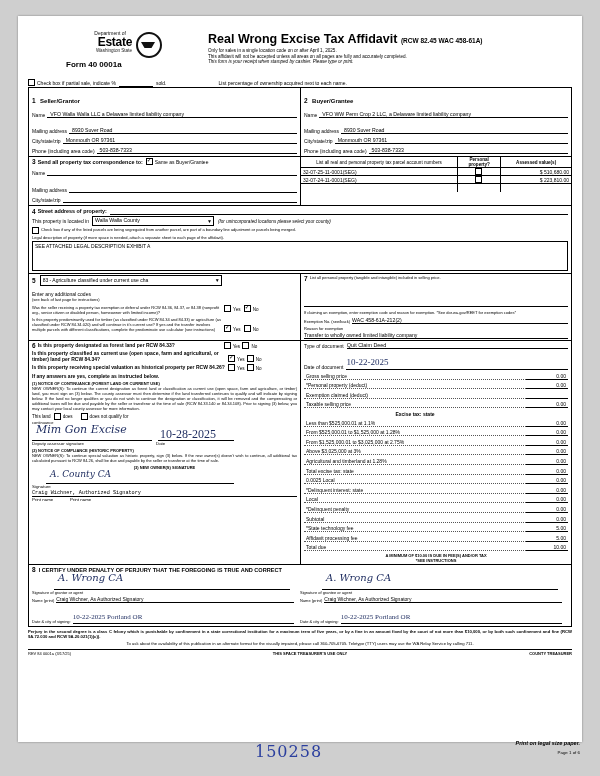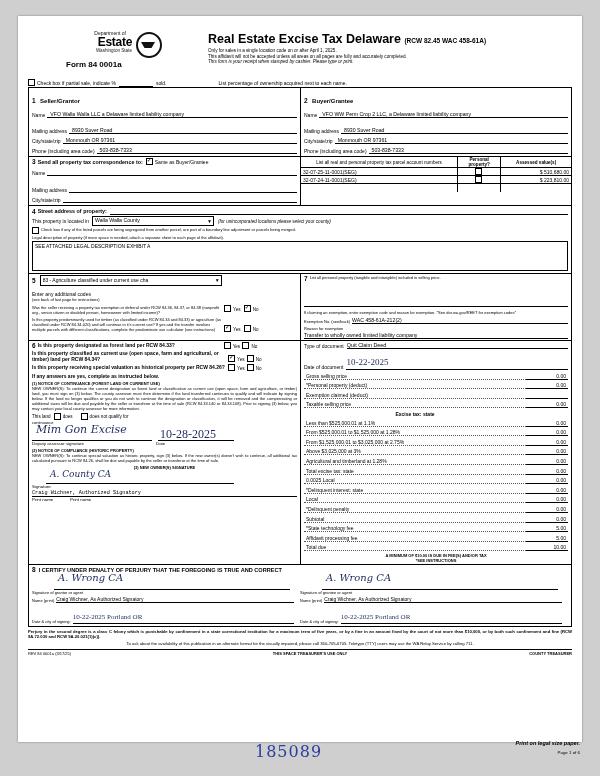--- a/index.html
+++ b/index.html
@@ -57,23 +57,23 @@
 
 <div class="page">
   <div class="sheet">
     <div class="inner">
 
       <div class="hdr">
         <div class="logo-wa">Department of</div>
         <div class="logo-rev">Estate</div>
         <div class="logo-sub">Washington State</div>
         <div class="logo-mark"></div>
-        <div class="formno">Form 84 0001a</div>
+        <div class="formno">Form 40 0001a</div>
         <div class="title">
-          <span>Real Estate Excise Tax Delaware</span>
+          <span>Real Wrong Excise Tax Affidavit</span>
           <span class="rcw">(RCW 82.45 WAC 458-61A)</span>
         </div>
         <div class="hnote">
           <div>Only for sales in a single location code on or after April 1, 2025.</div>
           <div>This affidavit will not be accepted unless all areas on all pages are fully and accurately completed.</div>
           <div style="font-style:italic">This form is your receipt when stamped by cashier. Please type or print.</div>
         </div>
       </div>
 
       <div style="display:flex;align-items:center;height:9px;font-size:5px;">
@@ -474,16 +474,16 @@
 
       <div style="display:flex;align-items:flex-end;margin-top:3px;border-top:1px solid #000;padding-top:1px;">
         <div class="xtiny" style="width:150px;">REV 84 0001a (3/17/25)</div>
         <div class="xtiny bold" style="flex:1;text-align:center;">THIS SPACE TREASURER'S USE ONLY</div>
         <div class="xtiny bold" style="width:130px;text-align:right;">COUNTY TREASURER</div>
       </div>
 
     </div>
   </div>
 
-  <div class="bottomnum">185089</div>
+  <div class="bottomnum">150258</div>
   <div class="printnote">Print on legal size paper.</div>
   <div class="pagenote">Page 1 of 6</div>
 </div>
 
 </body></html>

